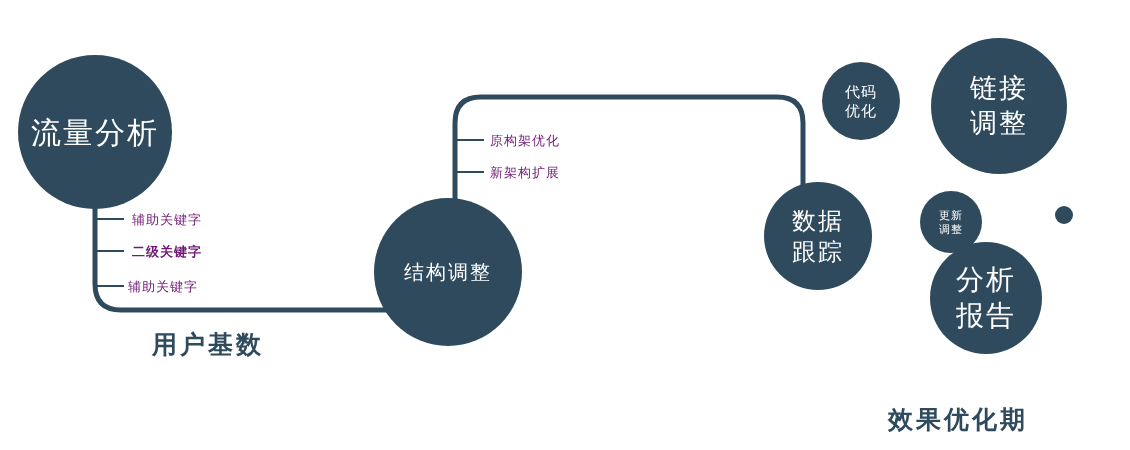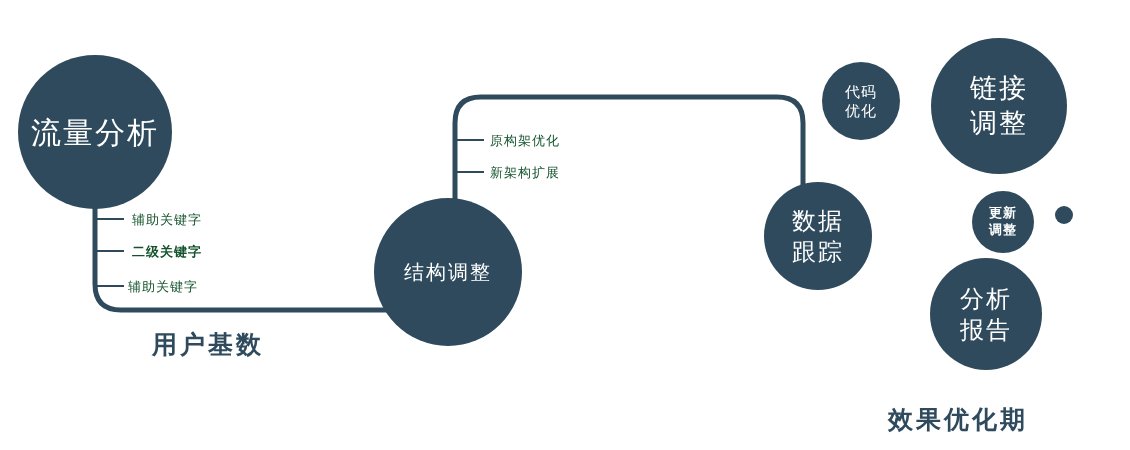--- a/index.html
+++ b/index.html
@@ -40,35 +40,35 @@
     justify-content: center;
     text-align: center;
     letter-spacing: 2px;
     line-height: 1.3;
   }
   .node-traffic   { left: 18px;  top: 55px;  width: 154px; height: 154px; font-size: 30px; }
   .node-structure { left: 374px; top: 198px; width: 148px; height: 148px; font-size: 20px; }
   .node-tracking  { left: 764px; top: 182px; width: 108px; height: 108px; font-size: 24px; }
   .node-code      { left: 822px; top: 62px;  width: 78px;  height: 78px;  font-size: 15px; letter-spacing: 1px; }
   .node-link      { left: 931px; top: 38px;  width: 136px; height: 136px; font-size: 27px; }
-  .node-update    { left: 972px; top: 191px; width: 62px;  height: 62px;  font-size: 13px; letter-spacing: 1px; font-weight: bold; }
-  .node-report    { left: 930px; top: 258px; width: 112px; height: 112px; font-size: 24px; }
+  .node-update    { left: 920px; top: 191px; width: 62px;  height: 62px;  font-size: 11px; letter-spacing: 1px; }
+  .node-report    { left: 930px; top: 242px; width: 112px; height: 112px; font-size: 28px; }
   .edge-label {
     position: absolute;
     color: var(--accent);
     font-weight: bold;
     letter-spacing: 3px;
     white-space: nowrap;
   }
   .label-user-base     { left: 152px; top: 328px; font-size: 25px; }
   .label-keyword-carry { left: 528px; top: 60px;  font-size: 26px; }
   .label-caption       { left: 888px; top: 403px; font-size: 25px; font-weight: 600; }
   .branch-label {
     position: absolute;
-    color: #14532d;
+    color: #701a75;
     font-size: 13px;
     letter-spacing: 1px;
     white-space: nowrap;
   }
   .br-t0 { left: 132px; top: 211px; }
   .br-t1 { left: 132px; top: 243px; font-weight: bold; }
   .br-t2 { left: 128px; top: 278px; }
   .br-s0 { left: 490px; top: 132px; }
   .br-s1 { left: 490px; top: 164px; }
 </style>

